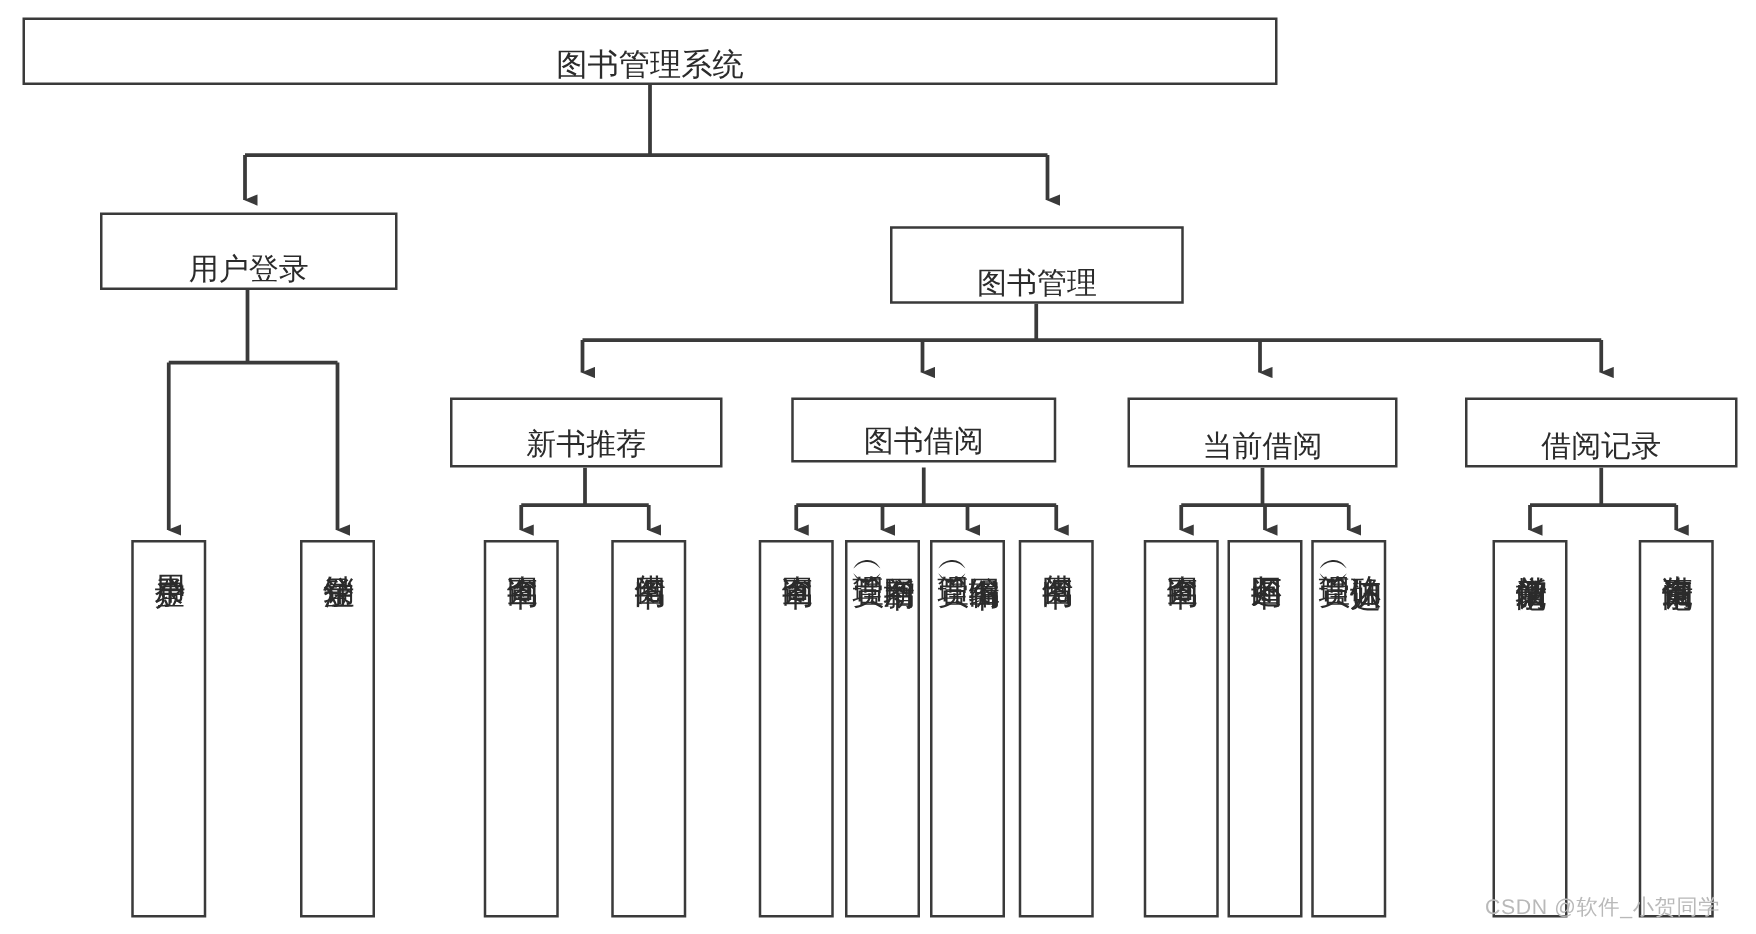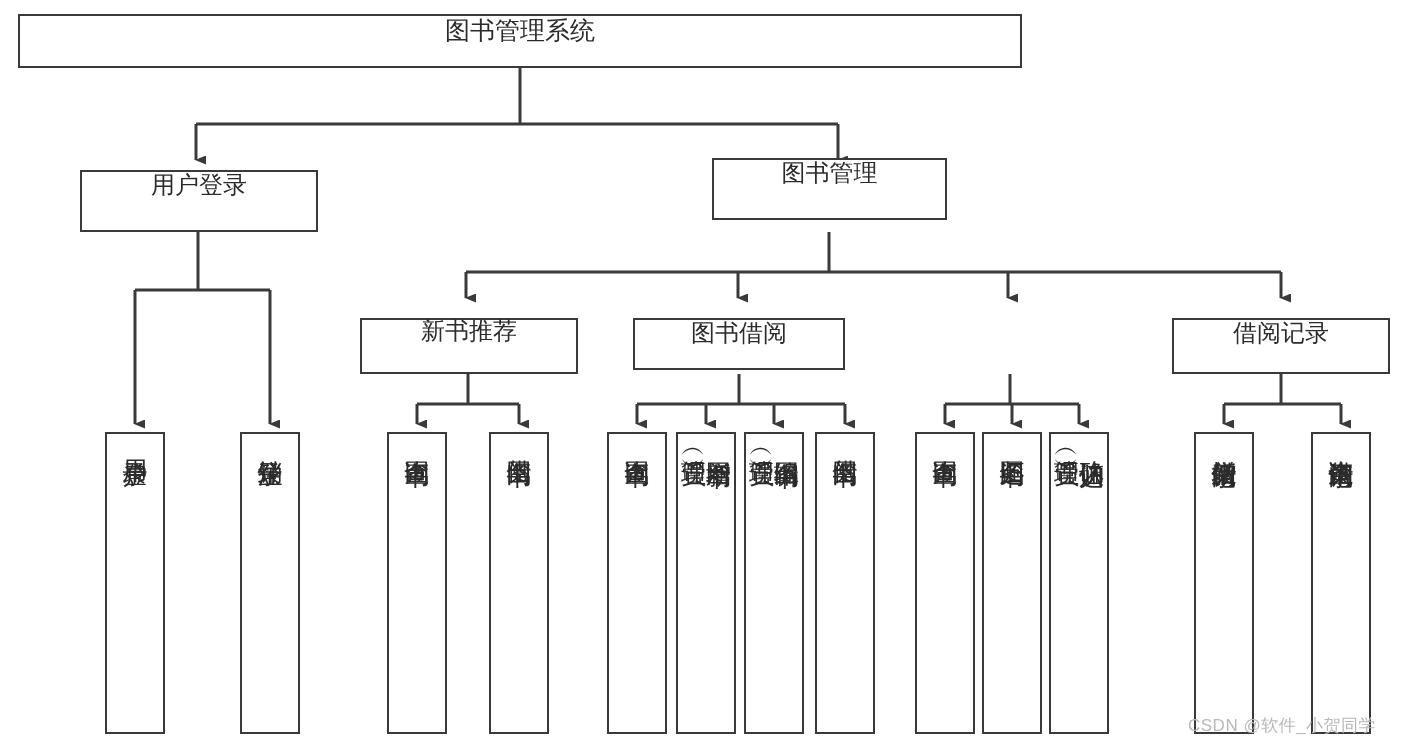--- a/index.html
+++ b/index.html
@@ -25,21 +25,21 @@
     width: 1405px;
     height: 747px;
     pointer-events: none;
   }
   .node {
     position: absolute;
     box-sizing: border-box;
     background: #ffffff;
     border: 2px solid #3a3a3a;
     display: flex;
-    align-items: flex-start;
+    align-items: flex-end;
     justify-content: center;
     color: #2b2b2b;
     z-index: 2;
   }
   .node-label {
     display: block;
     text-align: center;
     line-height: 1.12;
     white-space: pre;
   }
@@ -132,32 +132,35 @@
   </svg>
 
   <div class="node root" style="left:18px; top:14px; width:1004px; height:54px;">
     <span class="node-label">图书管理系统</span>
   </div>
 
   <div class="node branch" style="left:80px; top:170px; width:238px; height:62px;">
     <span class="node-label">用户登录</span>
   </div>
 
-  <div class="node branch" style="left:712px; top:158px; width:235px; height:62px;">
+  <div class="node branch" style="left:712px; top:181px; width:235px; height:62px;">
     <span class="node-label">图书管理</span>
   </div>
 
   <div class="node branch" style="left:360px; top:318px; width:218px; height:56px;font-family:Liberation Mono, monospace;">
     <span class="node-label">新书推荐</span>
   </div>
 
   <div class="node branch" style="left:633px; top:318px; width:212px; height:52px;">
     <span class="node-label">图书借阅</span>
   </div>
 
+  <div class="node branch" style="left:902px; top:318px; width:216px; height:56px;">
+    <span class="node-label">当前借阅</span>
+  </div>
 
   <div class="node branch" style="left:1172px; top:318px; width:218px; height:56px;">
     <span class="node-label">借阅记录</span>
   </div>
 
   <div class="node leaf" style="left:105px; top:432px; width:60px; height:302px;">
     <span class="node-label">用户登录</span>
   </div>
 
   <div class="node leaf" style="left:240px; top:432px; width:60px; height:302px;">

